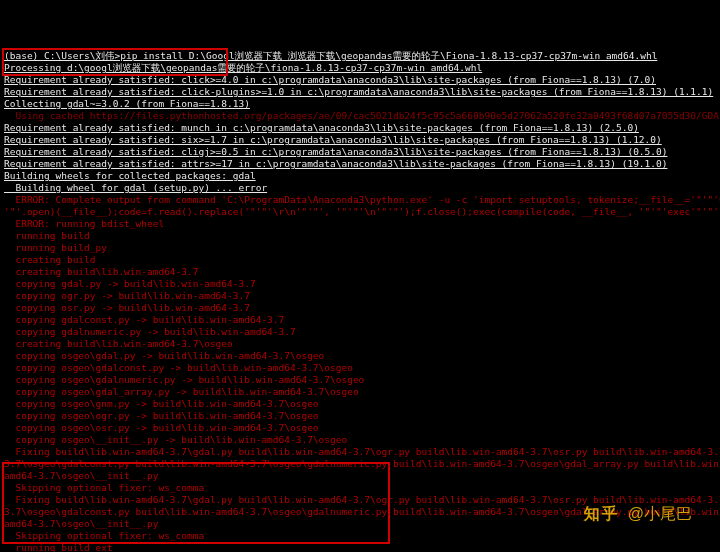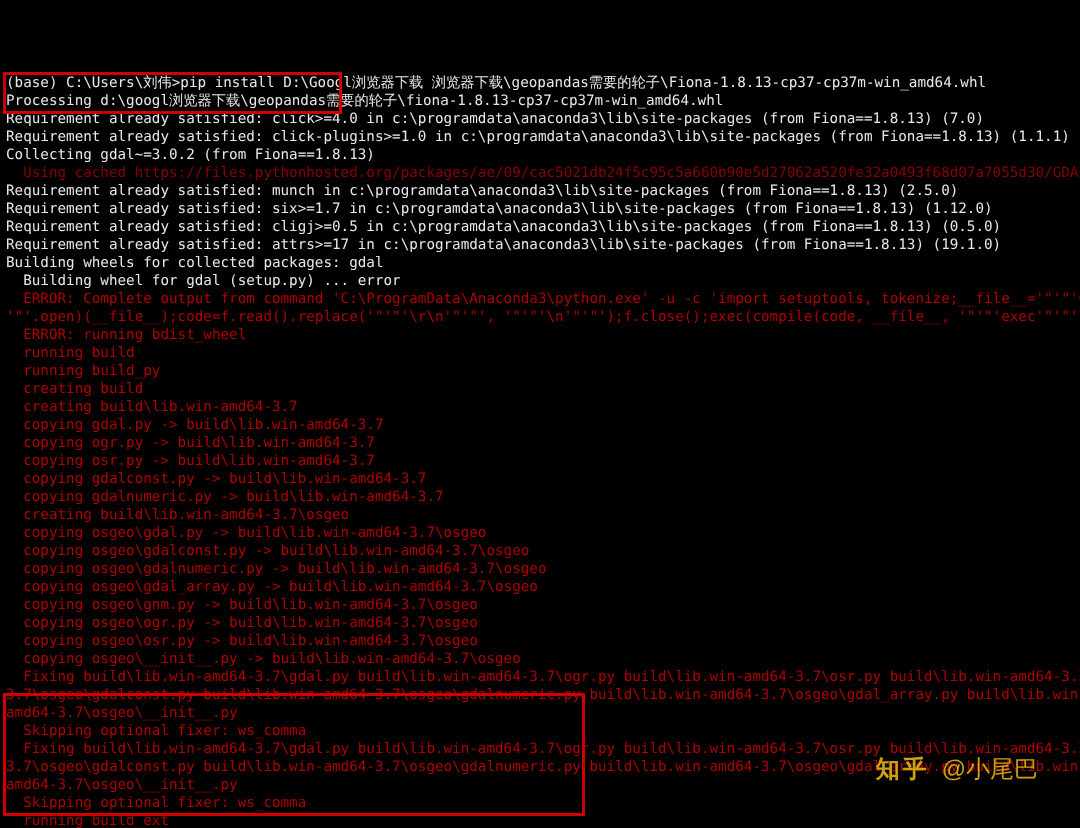--- a/index.html
+++ b/index.html
@@ -11,21 +11,21 @@
     font-size: 9.5px;
     line-height: 12px;
     color: #c0c0c0;
     position: relative;
     overflow: hidden;
     white-space: pre;
   }
   .terminal {
     padding: 2px 4px;
   }
-  .white { color: #e8e8e8; }
+  .white { color: #e8e8e8; text-decoration: underline; }
   .red { color: #b00000; }
   .dark-red { color: #8a0000; }
   .box-red {
     position: absolute;
     border: 2px solid #d00000;
     background: transparent;
     pointer-events: none;
   }
   .box1 { left: 2px; top: 48px; width: 226px; height: 28px; }
   .box2 { left: 2px; top: 462px; width: 388px; height: 82px; }

